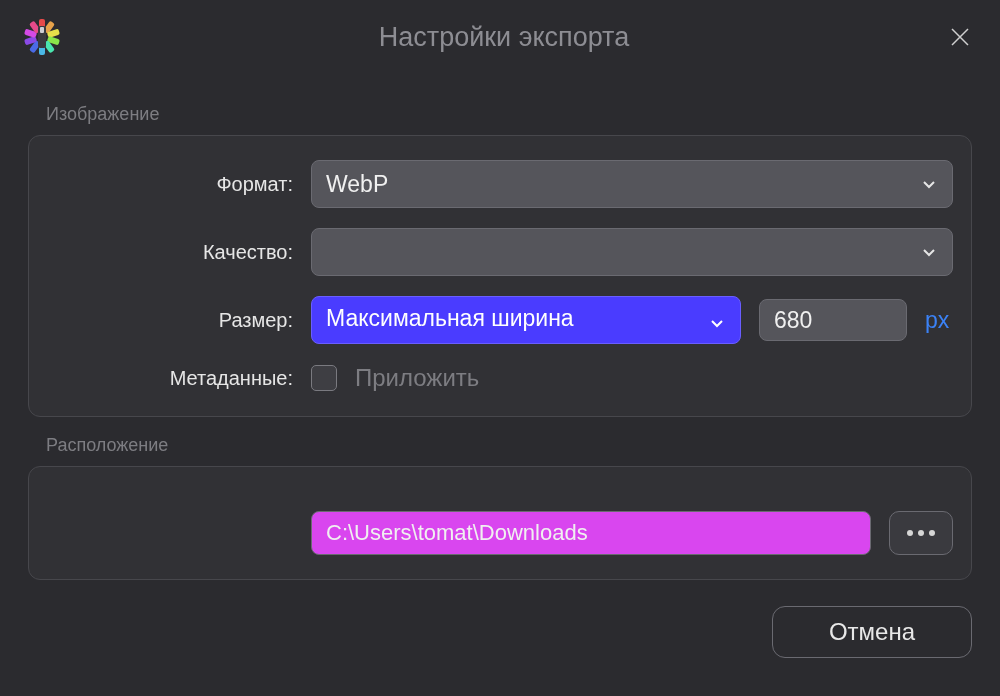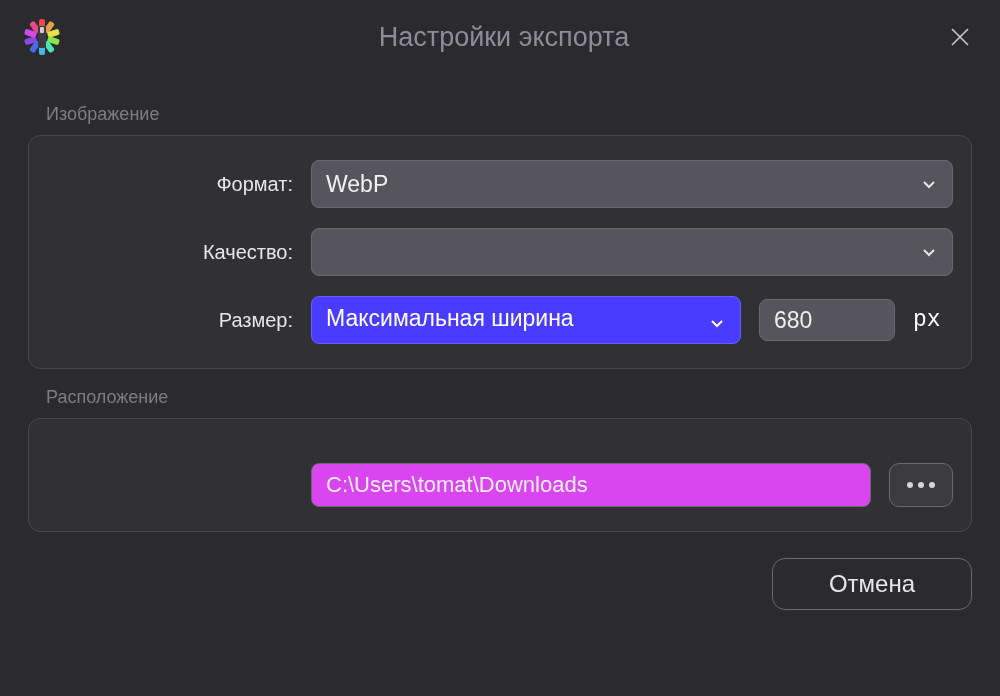--- a/index.html
+++ b/index.html
@@ -112,27 +112,26 @@
     height: 42px;
     background: #55555b;
     border: 1px solid #6a6a71;
     border-radius: 8px;
     color: #f0f0f0;
     font-size: 23px;
     padding: 0 14px;
     display: flex;
     align-items: center;
   }
-  .input.width-fixed { width: 136px; }
+  .input.width-fixed { width: 148px; }
 
   .unit {
-    color: #ffffff;
+    color: #3b82f6;
     font-size: 23px;
     width: 34px;
-    font-family: Liberation Mono, monospace;
   }
 
   
   .checkbox {
     width: 26px; height: 26px;
     border: 1px solid #7a7a80;
     border-radius: 5px;
     background: #3e3e43;
     cursor: pointer;
     flex-shrink: 0;
@@ -269,20 +268,27 @@
               </svg>
             </span>
         </div>
         <div class="input width-fixed">
           <span>680</span>
         </div>
         <div class="unit">px</div>
       </div>
     </div>
 
+    <div class="row">
+      <div class="label">Метаданные:</div>
+      <div class="controls">
+        <div class="checkbox"></div>
+        <div class="check-label">Приложить</div>
+      </div>
+    </div>
 
   </div>
 
   <div class="group-label">Расположение</div>
   <div class="group">
 
     <div class="row">
     </div>
 
     <div class="row noLabel">

